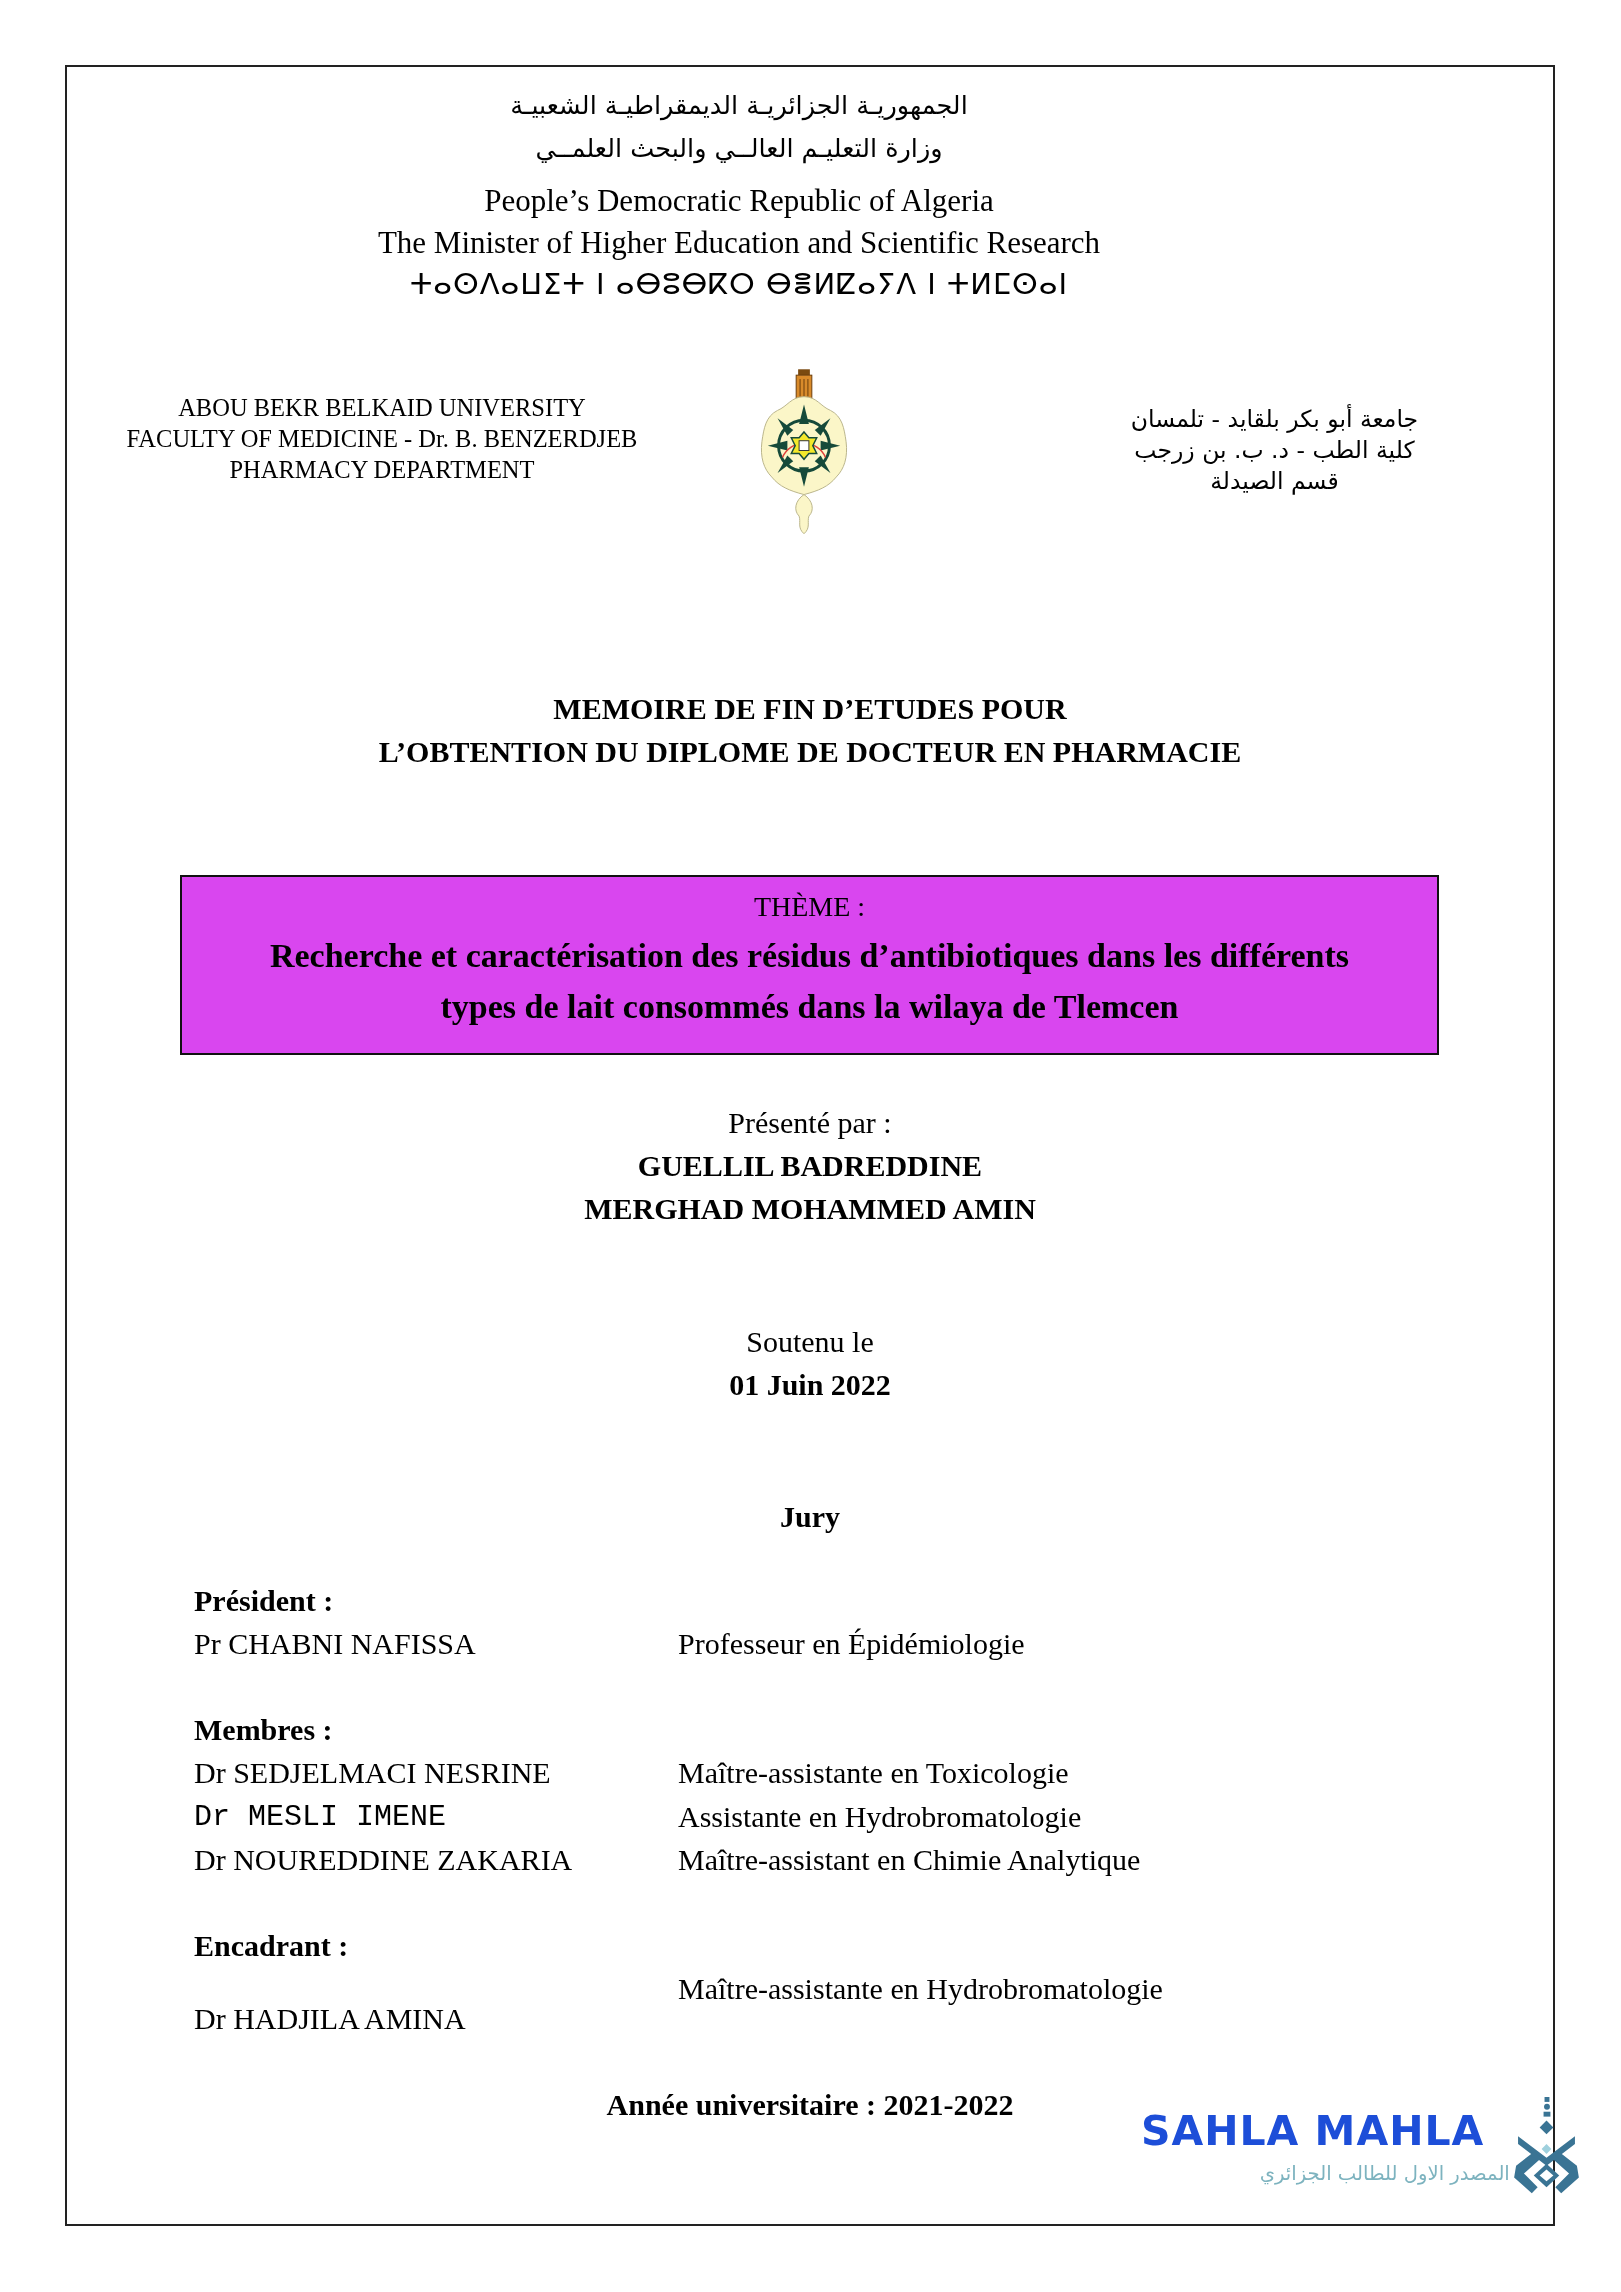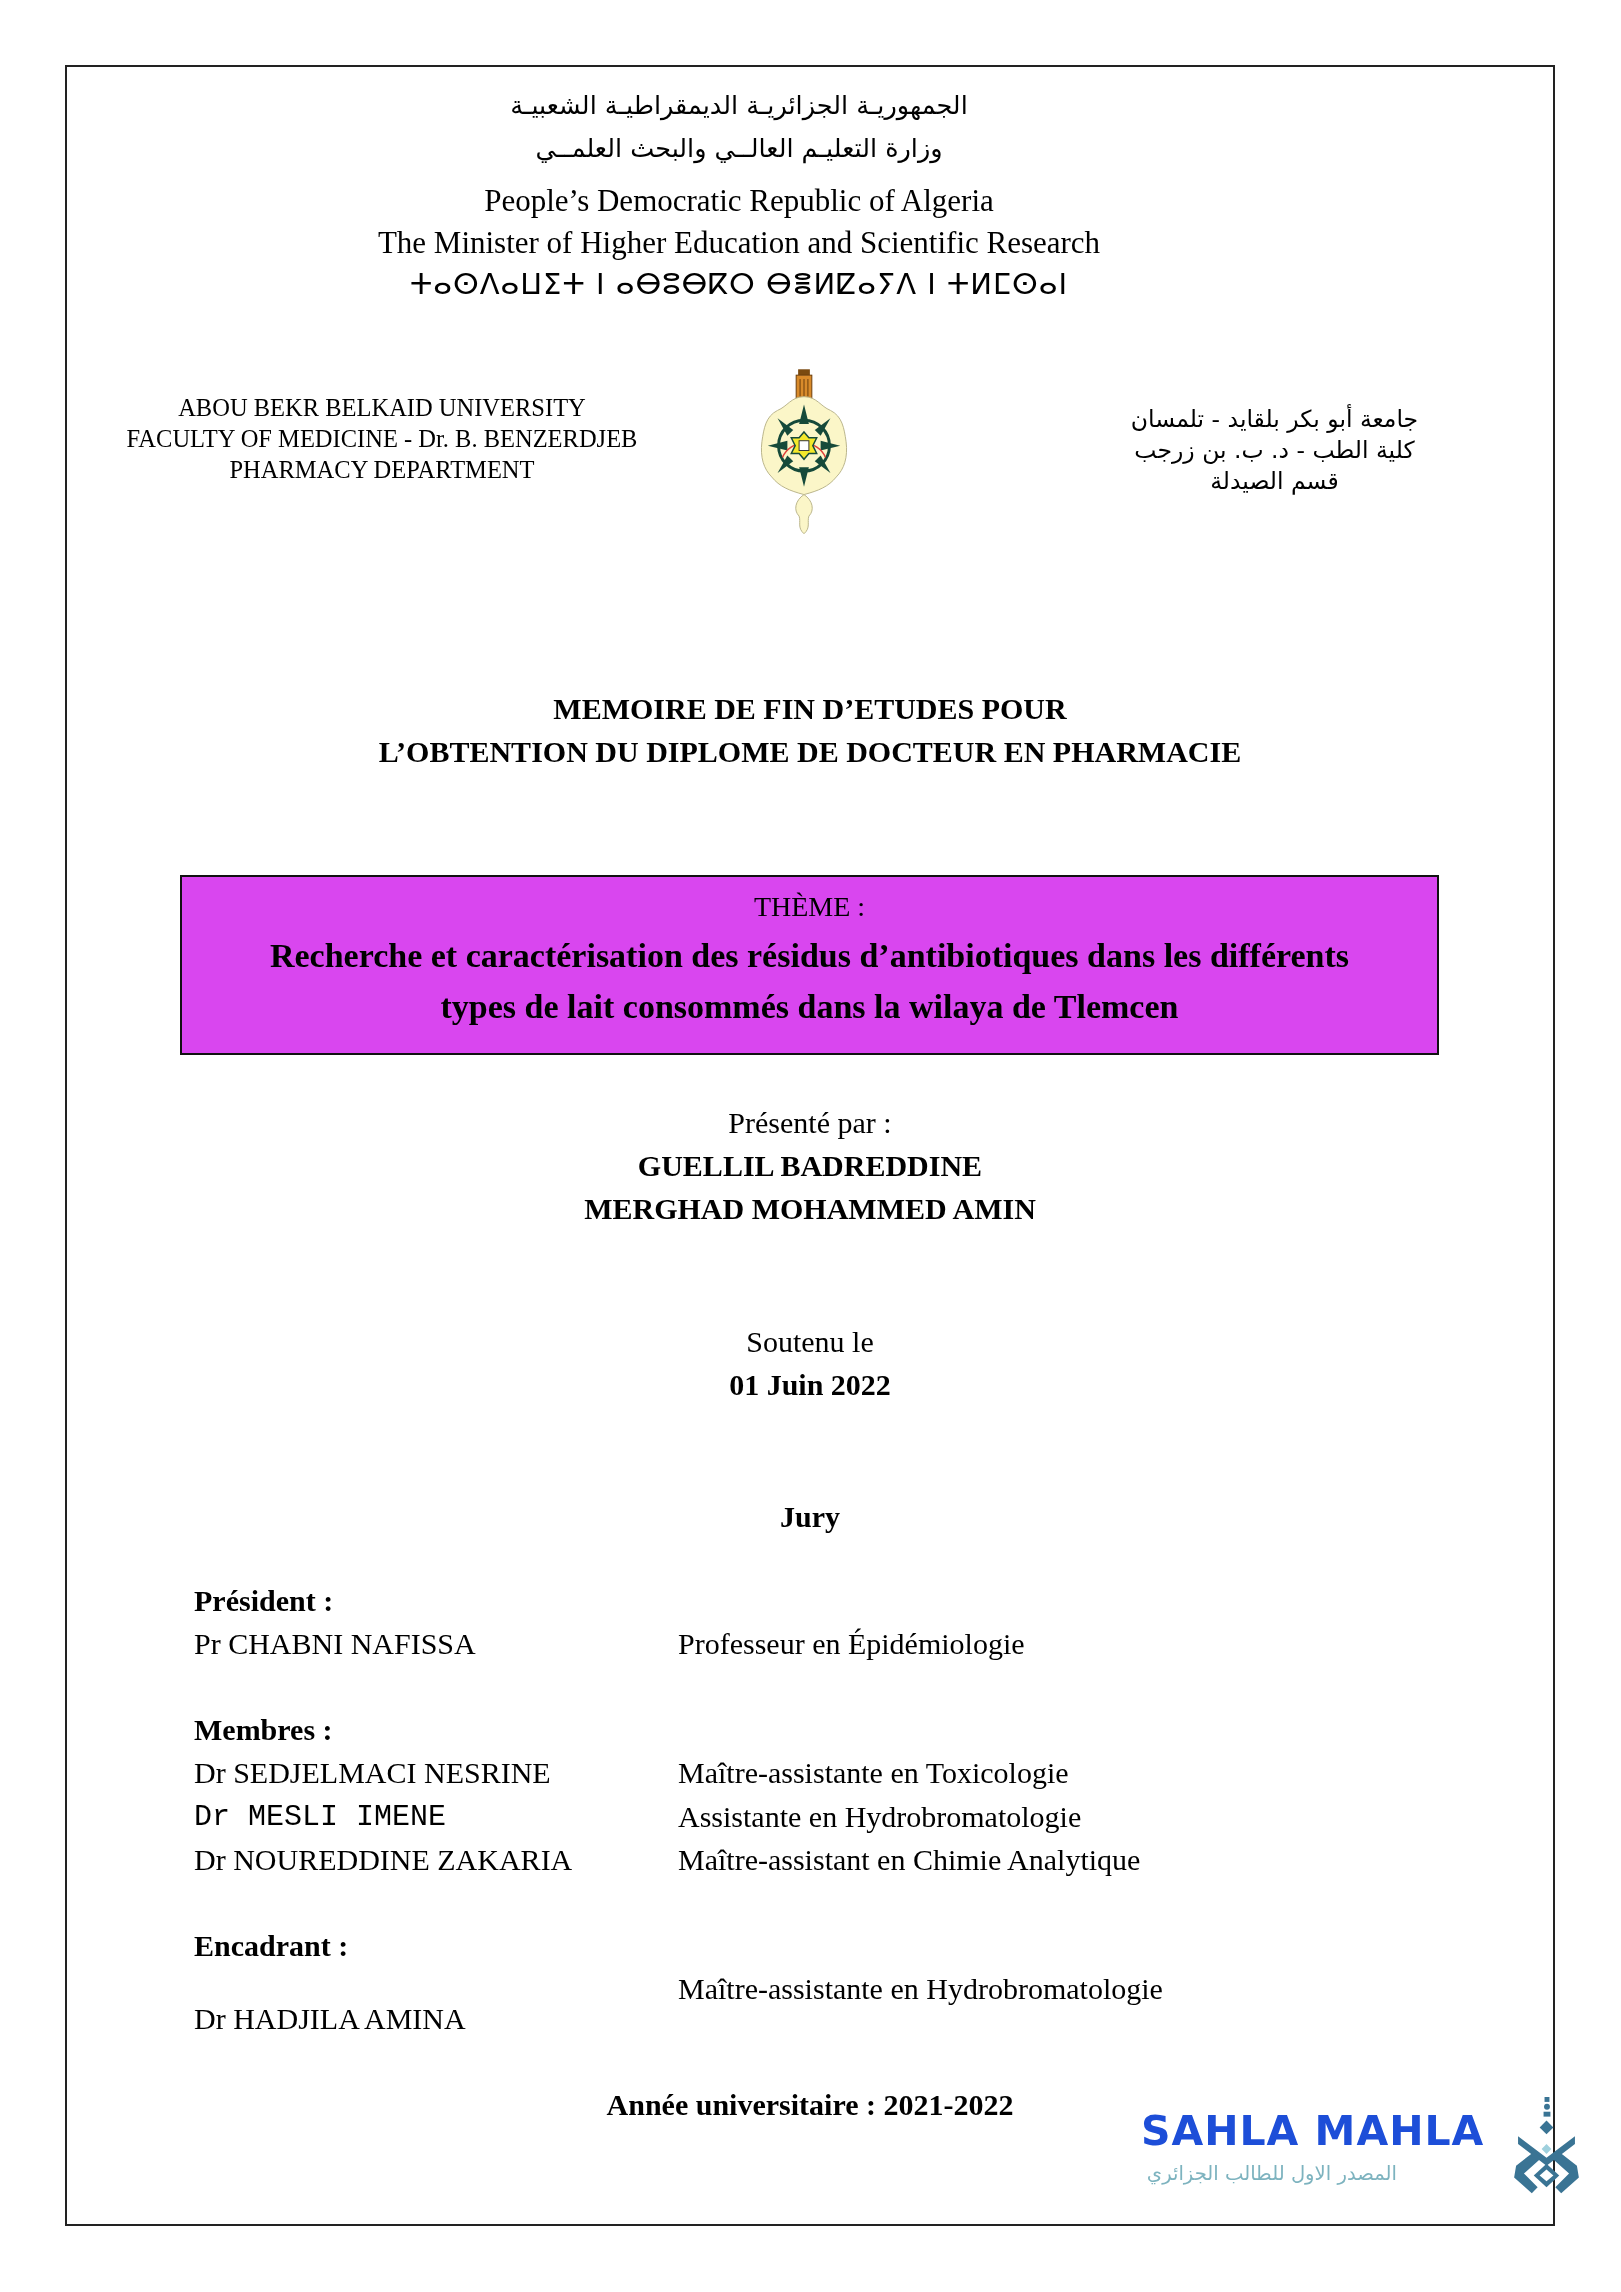--- a/index.html
+++ b/index.html
@@ -31,21 +31,21 @@
     .line { position: absolute; left: 65px; width: 1490px; text-align: center; font-size: 30px; }
     .bold { font-weight: bold; }
 
     .jury-row { position: absolute; left: 194px; font-size: 30px; }
     .jury-role { position: absolute; left: 678px; font-size: 30px; }
     .section-h { position: absolute; left: 194px; font-size: 30px; font-weight: bold; }
 
     .watermark { position: absolute; left: 1137px; top: 2107px; width: 431px; height: 108px; }
     .wm-text { position: absolute; left: 3.9px; top: 0px; font-family: "DejaVu Sans", sans-serif;
                font-size: 41px; font-weight: bold; color: #1d4ed8; letter-spacing: 1px; }
-    .wm-sub { position: absolute; left: 9.8px; top: 55px; width: 363px; text-align: left;
+    .wm-sub { position: absolute; left: 9.8px; top: 55px; width: 363px; text-align: right;
               font-family: "DejaVu Sans", sans-serif; font-size: 19.6px; color: #7db3bf; direction: rtl; }
     .wm-icon { position: absolute; left: 375px; top: -9.8px; width: 69px; height: 103px; }
   </style>
 </head>
 <body>
 
 <div class="frame"></div>
 
 <div class="hdr-line ar hdr-ar" style="top:90px;">الجمهوريـة الجزائريـة الديمقراطيـة الشعبيـة</div>
 <div class="hdr-line ar hdr-ar" style="top:133px;">وزارة التعليـم العالــي والبحث العلمــي</div>

